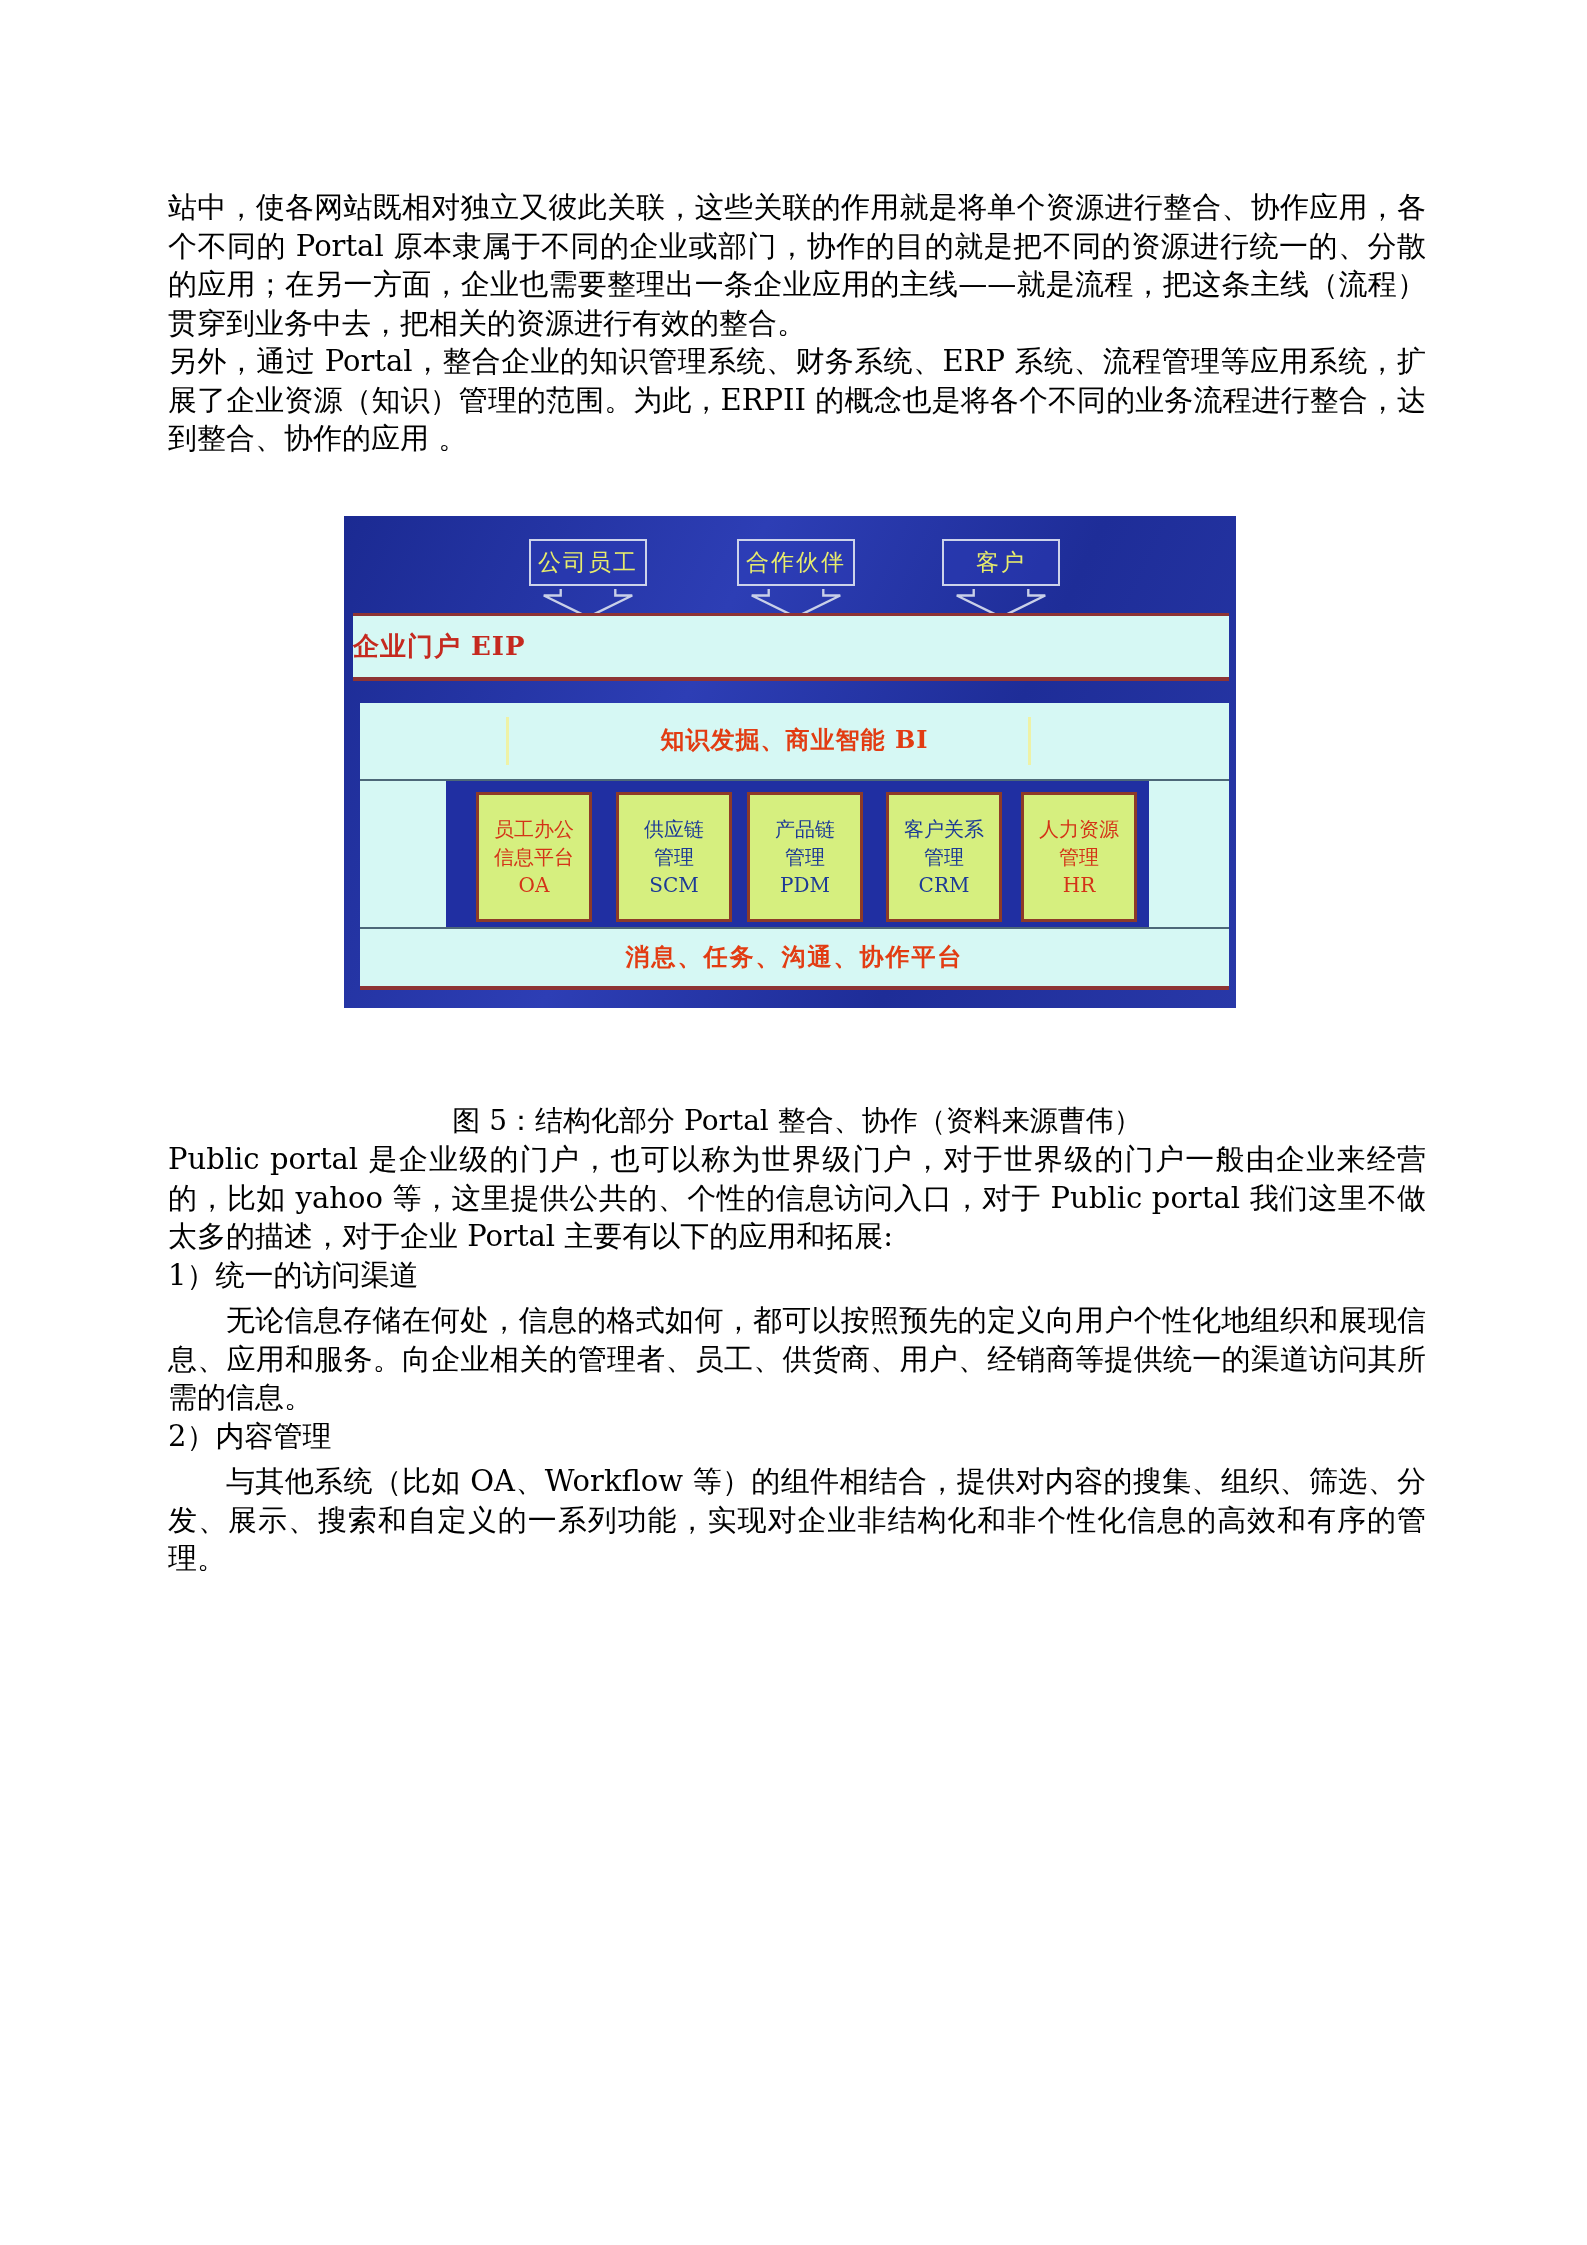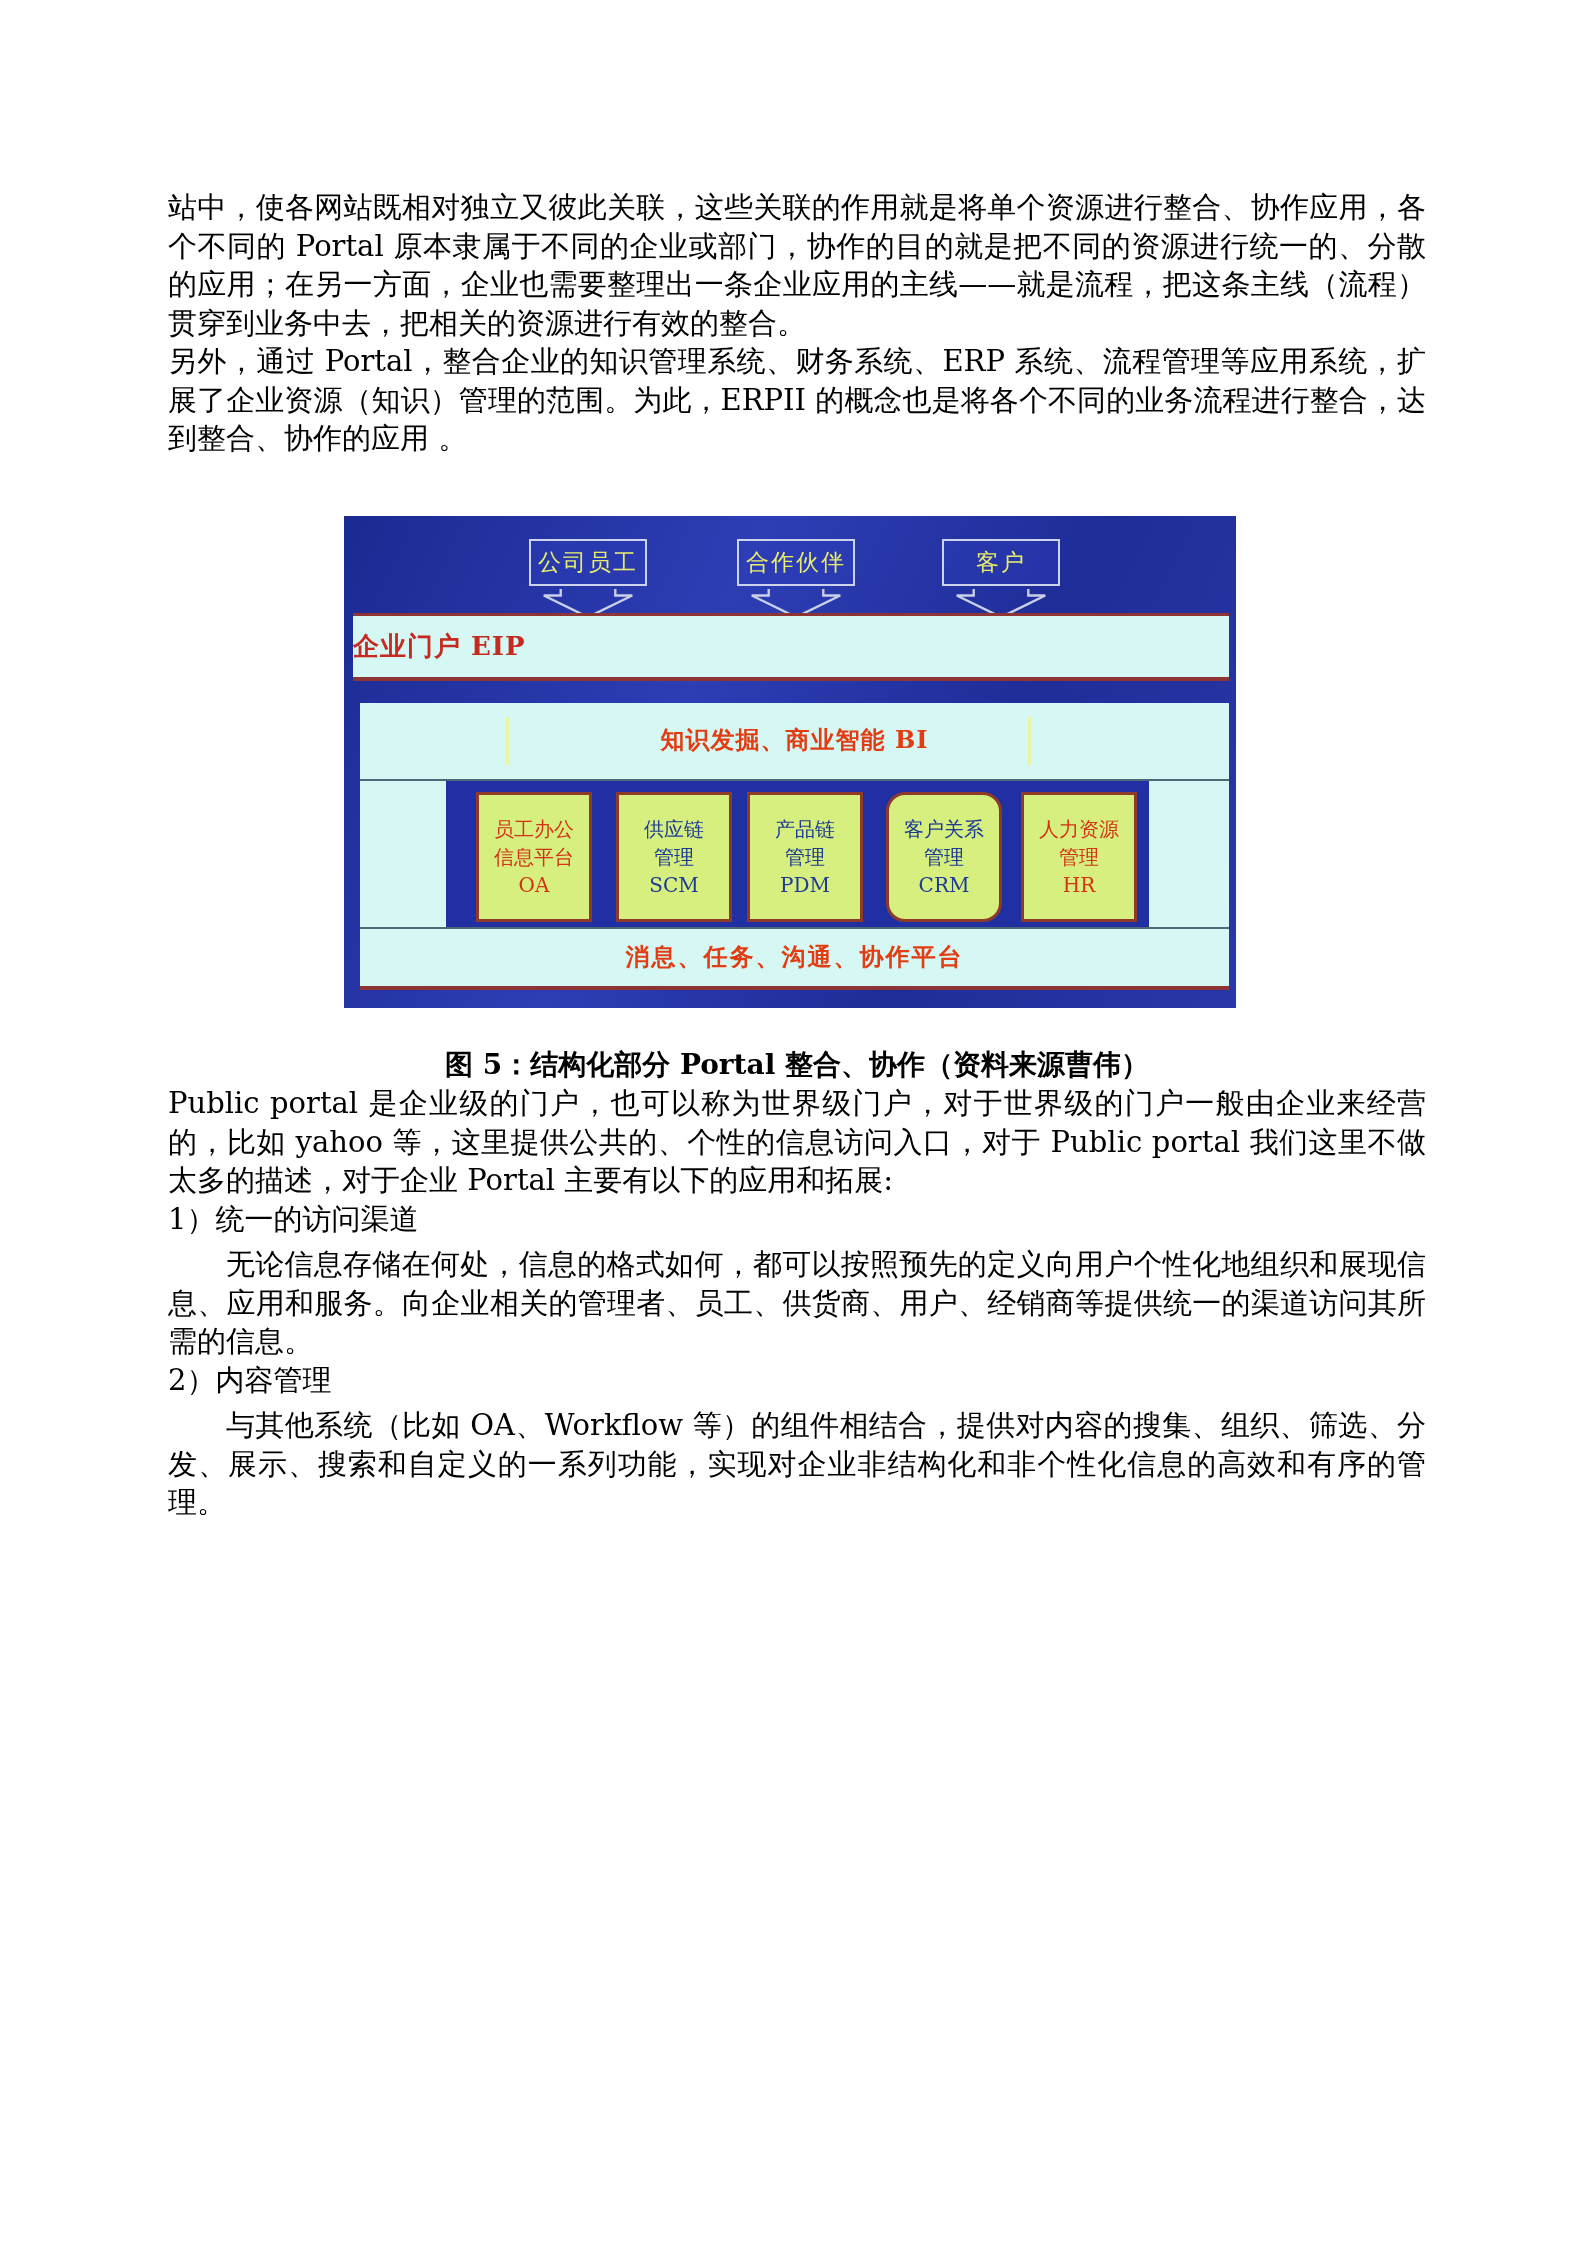--- a/index.html
+++ b/index.html
@@ -63,21 +63,21 @@
     border:3px solid #8d3a28;
     font-weight:normal;font-size:20px;line-height:28px;text-align:center;
     display:flex;flex-direction:column;align-items:center;justify-content:center;
   }
   .mod-1{left:116px}.mod-2{left:256px}.mod-3{left:387px}.mod-4{left:526px}.mod-5{left:661px}
   .bottom-band{
     height:57px;
     color:var(--orange-text,#e23c12);font-weight:bold;font-size:24px;letter-spacing:2px;
     display:flex;align-items:center;justify-content:center;
   }
-  .caption{margin-top:38px;text-align:center;font-size:28px;font-weight:bold;}
+  .caption{margin-top:94px;text-align:center;font-size:28px;}
   .p3{margin-top:40px;}
   .p4{margin-top:56px;}
   .h-sec{margin-top:54px;}
   .sec-body{margin-top:7px !important;text-indent:2em;}
 </style>
 </head>
 <body>
 
 <div class="content">
 
@@ -129,21 +129,21 @@
           <div class="module mod-2" style="color: rgb(28, 58, 150);">
             <span>供应链</span>
             <span>管理</span>
             <span>SCM</span>
           </div>
           <div class="module mod-3" style="color: rgb(28, 58, 150);">
             <span>产品链</span>
             <span>管理</span>
             <span>PDM</span>
           </div>
-          <div class="module mod-4" style="color: rgb(28, 58, 150); border-radius: 19px;">
+          <div class="module mod-4" style="color: rgb(28, 58, 150);">
             <span>客户关系</span>
             <span>管理</span>
             <span>CRM</span>
           </div>
           <div class="module mod-5" style="color: rgb(212, 51, 23);">
             <span>人力资源</span>
             <span>管理</span>
             <span>HR</span>
           </div>
         </div>

